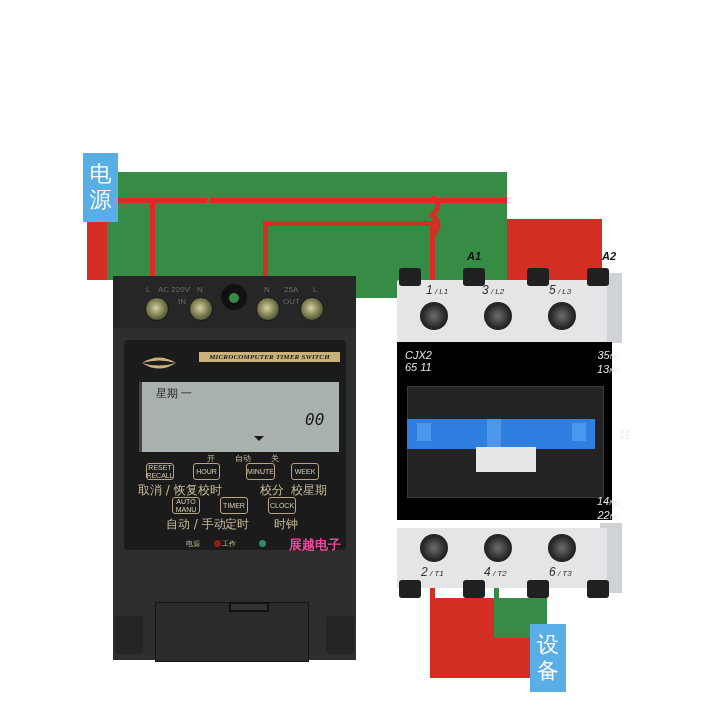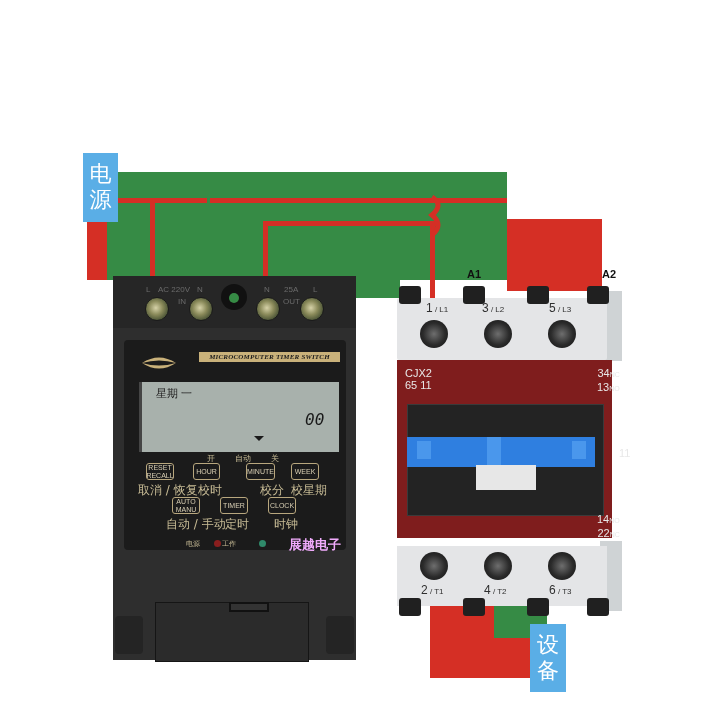--- a/index.html
+++ b/index.html
@@ -24,30 +24,30 @@
   .lcd-week{position:absolute;left:14px;top:4px;font-size:11px;color:#222;font-family:Liberation Sans, sans-serif;}
   .lcd-time{position:absolute;left:84px;top:10px;font-size:34px;color:#1a1a1a;font-family:"DejaVu Sans Mono",monospace;letter-spacing:-1px;font-style:italic;}
   .lcd-sec{position:absolute;left:163px;top:28px;font-size:16px;color:#1a1a1a;font-family:"DejaVu Sans Mono",monospace;font-style:italic;}
   .lcd-arrow{position:absolute;left:112px;top:54px;width:0;height:0;border-left:5px solid transparent;border-right:5px solid transparent;border-top:5px solid #1a1a1a;}
   .lcd-labels{position:absolute;left:15px;top:113px;width:197px;height:12px;}
   .lcd-lab{position:absolute;color:#c7bb95;font-size:8px;font-family:"DejaVu Sans",sans-serif;}
   .btn{position:absolute;height:17px;border:1.5px solid #b8a77e;border-radius:3px;color:#d9cfb4;font-size:7px;line-height:8px;text-align:center;display:flex;align-items:center;justify-content:center;background:#1b1b1b;box-sizing:border-box;}
   .btn-cap{position:absolute;color:#c7bb95;font-size:12px;font-family:"DejaVu Sans",sans-serif;white-space:nowrap;text-align:center;}
   .led{position:absolute;width:7px;height:7px;border-radius:50%;}
   .small{position:absolute;color:#c7bb95;font-size:7px;font-family:"DejaVu Sans",sans-serif;}
-  .maker{position:absolute;left:165px;top:196px;color:#f0abfc;font-size:13px;font-weight:bold;font-family:"DejaVu Sans",sans-serif;}
+  .maker{position:absolute;left:165px;top:196px;color:#ec4899;font-size:13px;font-weight:bold;font-family:"DejaVu Sans",sans-serif;}
   .door{position:absolute;left:42px;top:326px;width:152px;height:58px;background:#2b2b2b;border:1px solid #151515;}
   .clip{position:absolute;left:73px;top:-1px;width:36px;height:6px;border:2px solid #111;background:#333;}
   .foot{position:absolute;width:28px;height:38px;background:#242424;border-radius:4px;}
   
-  .cont{position:absolute;left:397px;top:276px;width:222px;height:340px;}
+  .cont{position:absolute;left:397px;top:258px;width:222px;height:340px;font-style:italic;}
   .top-block{position:absolute;left:0;top:22px;width:210px;height:62px;background:#e4e5e7;border-radius:2px;}
   .bot-block{position:absolute;left:0;top:270px;width:210px;height:60px;background:#e4e5e7;}
   .nub{position:absolute;width:22px;height:18px;background:#202020;border-radius:3px;}
-  .body{position:absolute;left:0;top:84px;width:215px;height:178px;background:#7f1d1d;}
+  .body{position:absolute;left:0;top:84px;width:215px;height:178px;background:#000000;}
   .body-frame{position:absolute;left:10px;top:44px;width:195px;height:110px;background:#232323;border:1px solid #3a3a3a;}
   .slider{position:absolute;left:20px;top:77px;width:195px;height:30px;background:#2f7fe0;}
   .slider-bump{position:absolute;background:#4a97ec;}
   .window{position:absolute;left:79px;top:193px;width:60px;height:25px;background:#e7e7e7;}
   .t-screw{position:absolute;width:28px;height:28px;border-radius:50%;background:radial-gradient(circle,#6e6e6e 0%,#2b2b2b 55%,#111 100%);}
   .t-label{position:absolute;color:#2f2f2f;font-size:12px;font-family:"Liberation Sans",sans-serif;white-space:nowrap;}
   .t-label small{font-size:8px;}
   .c-text{position:absolute;color:#e8e8e8;font-size:11px;font-family:"Liberation Sans",sans-serif;line-height:12px;}
   .c-text small{font-size:7px;}
   .aux{position:absolute;left:203px;width:22px;background:#cfd3d5;}
@@ -185,21 +185,21 @@
     <div class="t-screw" style="left:87px;top:22px;"></div>
     <div class="t-screw" style="left:151px;top:22px;"></div>
   </div>
 
   <div class="body">
     <div class="c-text" style="left:8px;top:7px;">
       <div>CJX2</div>
       <div>65 11</div>
     </div>
     <div class="c-text" style="left:200px;top:7px;text-align:right;">
-      <div><span>34</span><small>NC</small></div>
+      <div><span>35</span><small>NC</small></div>
       <div><span>13</span><small>NO</small></div>
     </div>
     <div class="body-frame"></div>
     <div class="slider" style="left:10px;width:188px;">
       <div class="slider-bump" style="left:10px;top:4px;width:14px;height:18px;"></div>
       <div class="slider-bump" style="left:80px;top:0px;width:14px;height:30px;"></div>
       <div class="slider-bump" style="left:165px;top:4px;width:14px;height:18px;"></div>
     </div>
     <span class="c-text" style="left:222px;top:87px;">11</span>
     <div class="window" style="top:105px;"></div>

